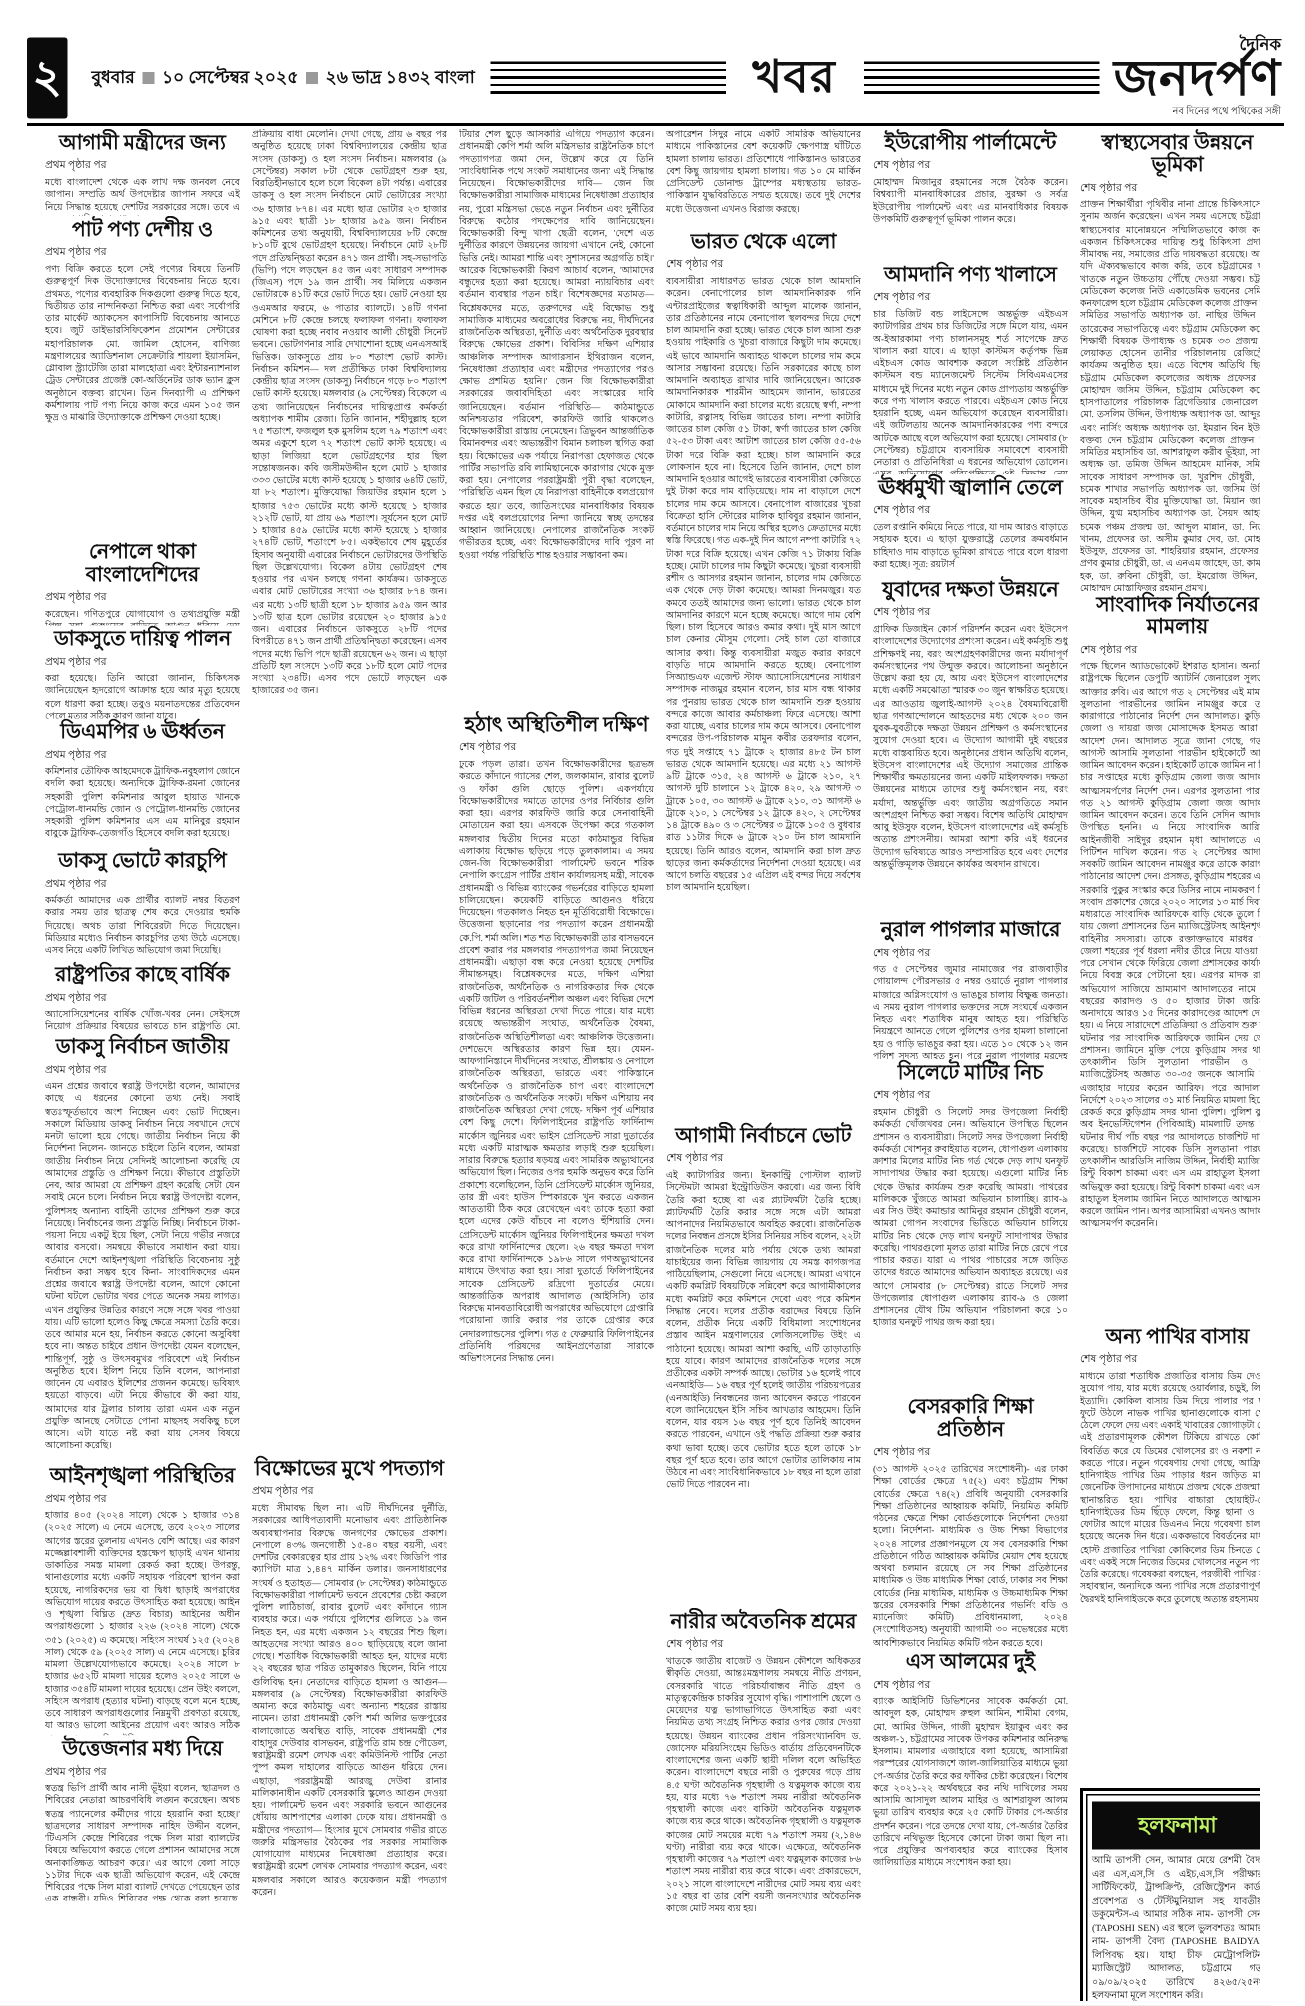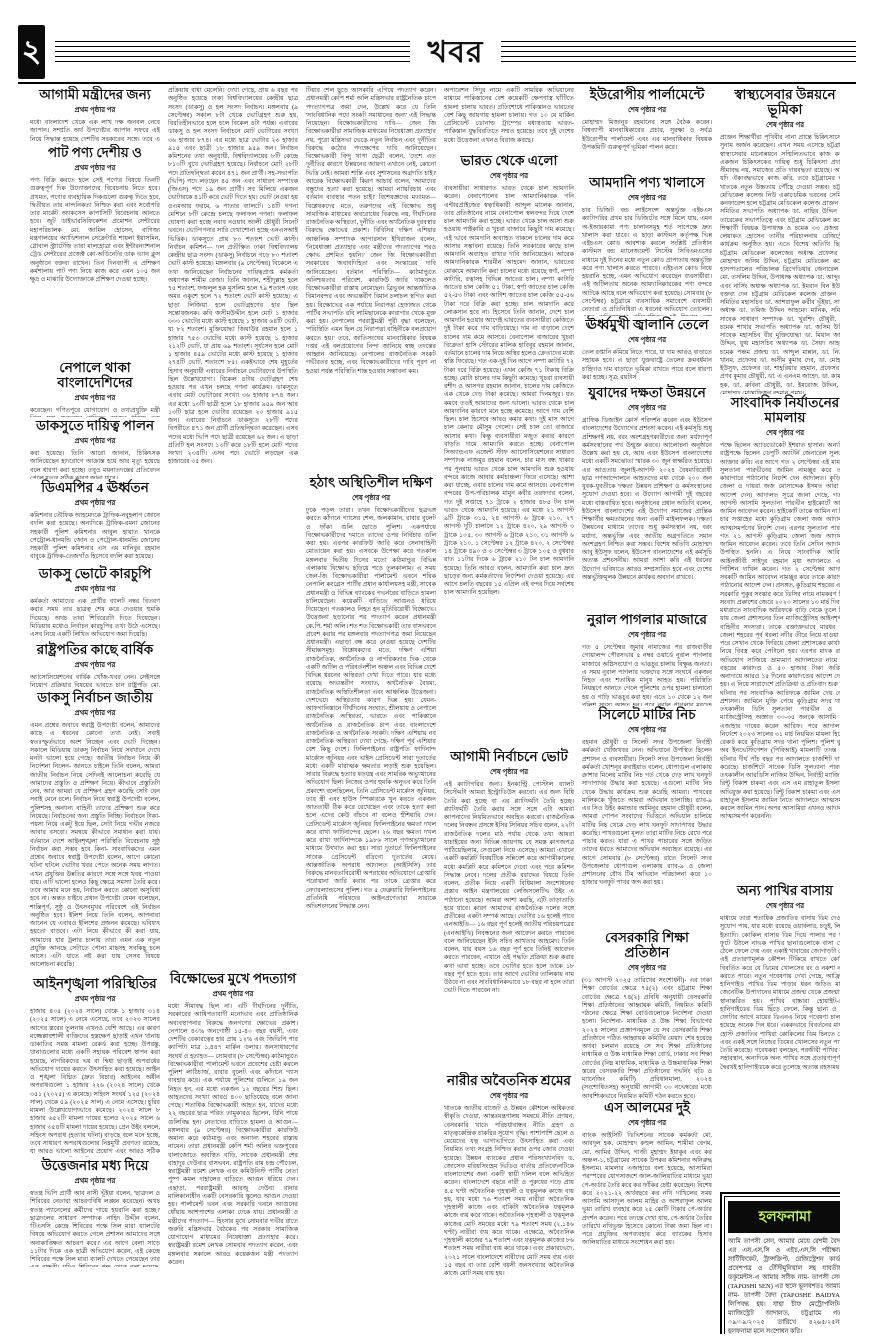--- a/index.html
+++ b/index.html
@@ -40,21 +40,21 @@
   .content{
     position:absolute;left:30px;top:86px;width:810px;height:1248px;
     display:flex;gap:8px;overflow:hidden;
   }
   .col{width:130px;flex:0 0 auto;display:flex;flex-direction:column;overflow:hidden;}
   .article{overflow:hidden;flex:0 0 auto;}
   .article-headline{
     font-size:13.5px;font-weight:bold;text-align:center;line-height:1.12;
     margin:1px 0 2px 0;
   }
-  .continued{font-size:7px;font-weight:bold;margin:0 0 2px 0;text-align:center;}
+  .continued{font-size:7px;font-weight:normal;margin:0 0 2px 0;}
   .article-body{
     font-size:6.2px;line-height:1.33;text-align:justify;
     word-break:break-word;hyphens:auto;color:#1a1a1a;
   }
   
   .notice-box{
     border:2px solid #000;outline:1px solid #000;outline-offset:-5px;
     padding:7px 6px 6px 6px;margin-top:10px;background:#fff;
   }
   .notice-title-band{
@@ -65,23 +65,35 @@
 </style>
 </head>
 <body>
 
 <div class="page">
 
   <div class="header">
     <div class="pagenum-box">
       <span>২</span>
     </div>
+    <div class="dateline">
+      <span>বুধবার</span>
+      <span class="date-square"></span>
+      <span>১০ সেপ্টেম্বর ২০২৫</span>
+      <span class="date-square"></span>
+      <span>২৬ ভাদ্র ১৪৩২ বাংলা</span>
+    </div>
     <div class="rule-stack"></div>
     <div class="section-title">খবর</div>
     <div class="rule-stack"></div>
+    <div class="masthead">
+      <div class="masthead-prefix">দৈনিক</div>
+      <div class="masthead-title">জনদর্পণ</div>
+      <div class="masthead-tagline">নব দিনের পথে পথিকের সঙ্গী</div>
+    </div>
   </div>
 
   <div class="content">
 
     <div class="col">
       <div class="article" style="height:58px">
         <div class="article-headline">আগামী মন্ত্রীদের জন্য</div>
         <div class="continued">প্রথম পৃষ্ঠার পর</div>
         <div class="article-body">মধ্যে বাংলাদেশ থেকে এক লাখ দক্ষ জনবল নেবে জাপান। সম্প্রতি অর্থ উপদেষ্টার জাপান সফরে এই নিয়ে সিদ্ধান্ত হয়েছে দেশটির সরকারের সঙ্গে। তবে এ জন্য জাপানি ভাষা বাধ্যতামূলক।</div>
       </div>
@@ -94,21 +106,21 @@
         <div class="article-headline">নেপালে থাকা বাংলাদেশিদের</div>
         <div class="continued">প্রথম পৃষ্ঠার পর</div>
         <div class="article-body">করেছেন। গণিতপুরে যোগাযোগ ও তথ্যপ্রযুক্তি মন্ত্রী প্রিন্স সুন্না গুরুংয়ের বাড়িতে আগুন ধরিয়ে দেয় বিক্ষোভকারীরা। উপ-প্রধানমন্ত্রী ও অর্থমন্ত্রী বিষ্ণু পৌডেলের তৈলসেপির বাসভবনে পাথর ছোড়া হয়। বিক্ষোভের মুখে পদত্যাগ করেছেন দেশটির প্রধানমন্ত্রী কেপি শর্মা অলি।</div>
       </div>
       <div class="article" style="height:62px">
         <div class="article-headline">ডাকসুতে দায়িত্ব পালন</div>
         <div class="continued">প্রথম পৃষ্ঠার পর</div>
         <div class="article-body">করা হয়েছে। তিনি আরো জানান, চিকিৎসক জানিয়েছেন হৃদরোগে আক্রান্ত হয়ে আর মৃত্যু হয়েছে বলে ধারণা করা হচ্ছে। তবুও ময়নাতদন্তের প্রতিবেদন পেলে মৃত্যুর সঠিক কারণ জানা যাবে।</div>
       </div>
       <div class="article" style="height:86px">
-        <div class="article-headline">ডিএমপির 4 ঊর্ধ্বতন</div>
+        <div class="article-headline">ডিএমপির ৬ ঊর্ধ্বতন</div>
         <div class="continued">প্রথম পৃষ্ঠার পর</div>
         <div class="article-body">কমিশনার তৌফিক আহমেদকে ট্রাফিক-নবুহলাগ জোনে বদলি করা হয়েছে। অন্যদিকে ট্রাফিক-রমনা জোনের সহকারী পুলিশ কমিশনার আবুল হায়াত খানকে পেট্রোল-ধানমন্ডি জোন ও পেট্রোল-ধানমন্ডি জোনের সহকারী পুলিশ কমিশনার এস এম মানিবুর রহমান বাবুকে ট্রাফিক-তেজগাঁও হিসেবে বদলি করা হয়েছে।</div>
       </div>
       <div class="article" style="height:76px">
         <div class="article-headline">ডাকসু ভোটে কারচুপি</div>
         <div class="continued">প্রথম পৃষ্ঠার পর</div>
         <div class="article-body">কর্মকর্তা আমাদের এক প্রার্থীর ব্যালট নম্বর বিতরণ করার সময় তার ছাত্রত্ব শেষ করে দেওয়ার হুমকি দিয়েছে। অথচ তারা শিবিরেরটা দিতে দিয়েছেন। মিডিয়ার মধ্যেও নির্বাচন কারচুপির তথ্য উঠে এসেছে। এসব নিয়ে একটি লিখিত অভিযোগ জমা দিয়েছি।</div>
       </div>
       <div class="article" style="height:48px">
         <div class="article-headline">রাষ্ট্রপতির কাছে বার্ষিক</div>

